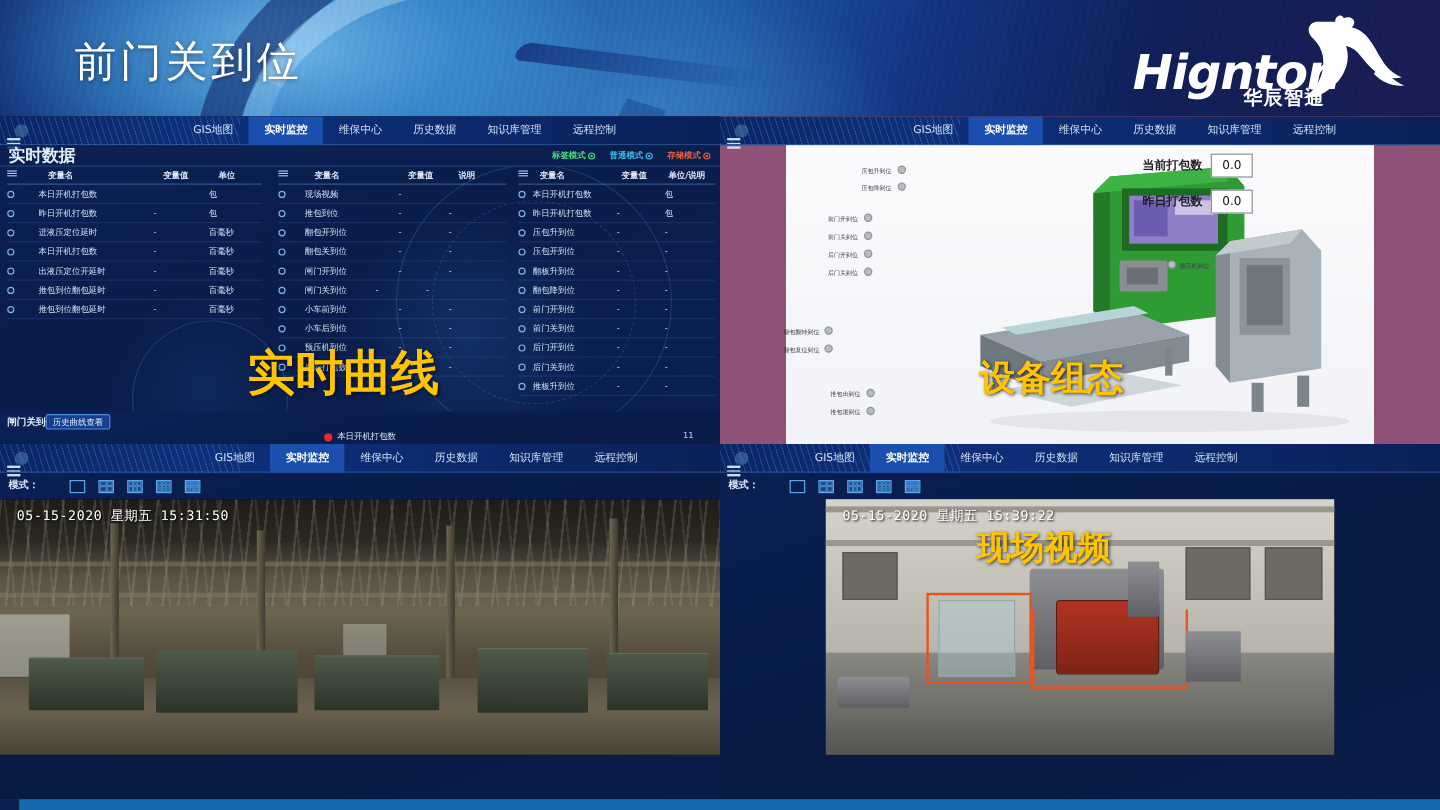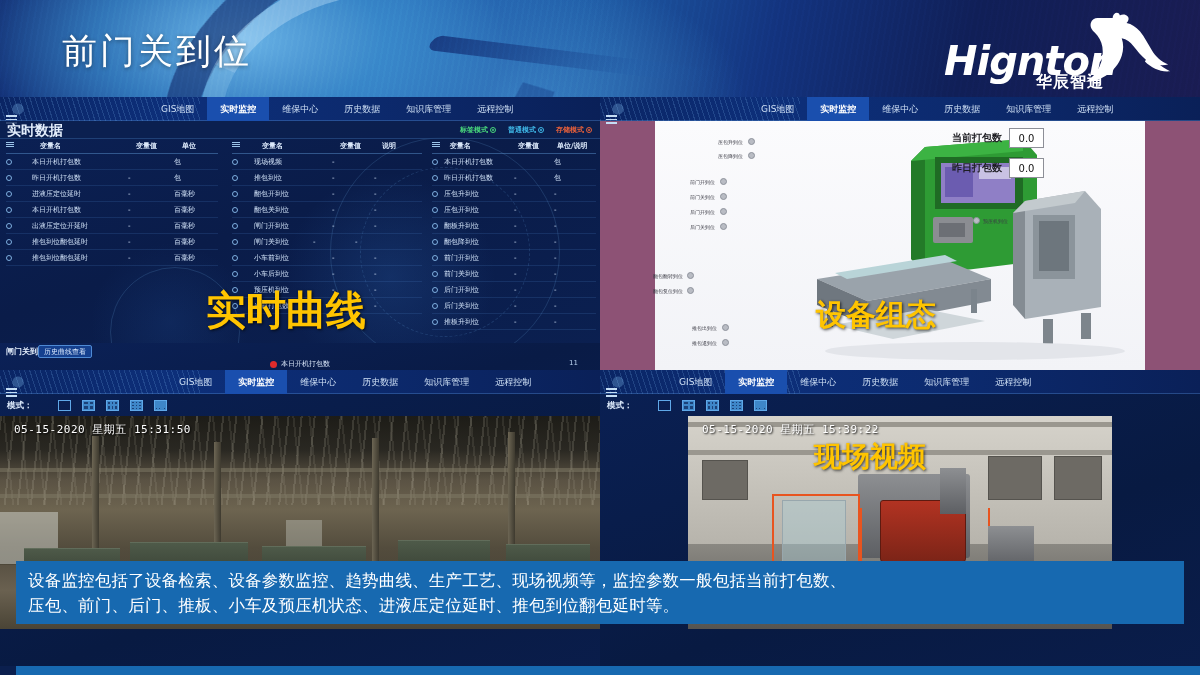--- a/index.html
+++ b/index.html
@@ -769,20 +769,16 @@
         <div class="robot2" style="left:10px;top:148px;width:60px;height:26px;border-radius:3px;"></div>
         <div class="robot2" style="left:300px;top:110px;width:46px;height:42px;"></div>
       </div>
       <div class="vts">05-15-2020  星期五  15:39:22</div>
     </div>
 
     <div class="ovl" style="left:214px;top:68px;font-size:28px;">现场视频</div>
 
   </div>
 
-  <div class="caption">
-    <p>设备监控包括了设备检索、设备参数监控、趋势曲线、生产工艺、现场视频等，监控参数一般包括当前打包数、</p>
-    <p>压包、前门、后门、推板、小车及预压机状态、进液压定位延时、推包到位翻包延时等。</p>
-  </div>
 
   <div class="foot"></div>
   <div class="foot-l"></div>
 </div>
 
 </body></html>

